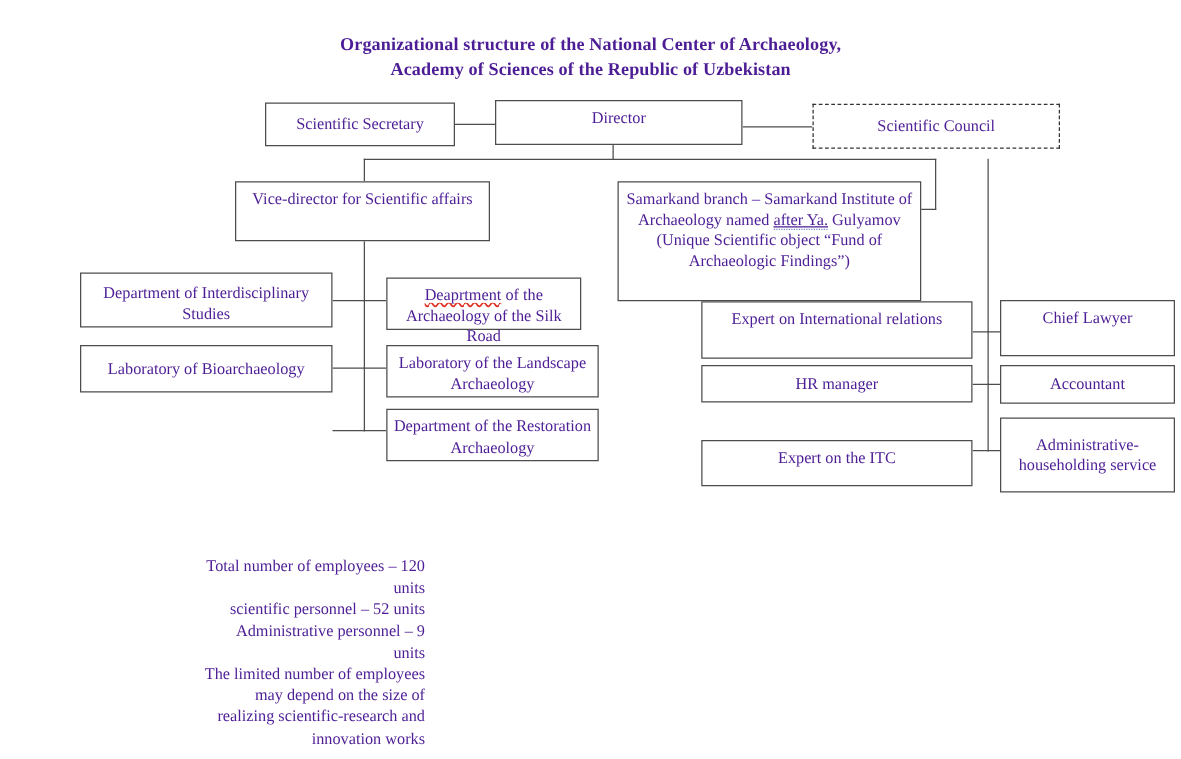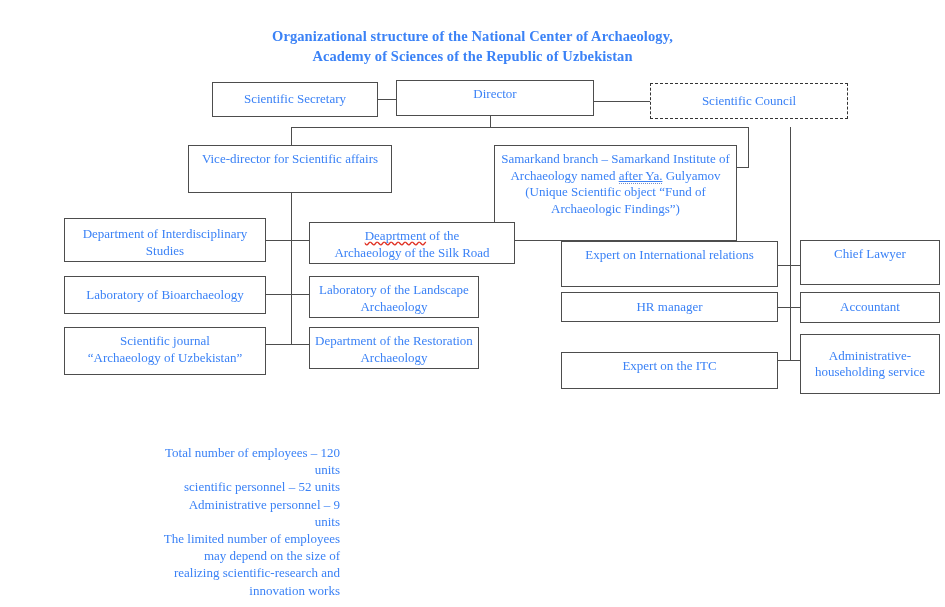--- a/index.html
+++ b/index.html
@@ -7,21 +7,21 @@
     margin: 0;
     padding: 0;
     background: #ffffff;
   }
   #page {
     position: relative;
     width: 945px;
     height: 607px;
     background: #ffffff;
     font-family: "Liberation Serif", "DejaVu Serif", serif;
-    color: #3b82f6;
+    color: #4c1d95;
     overflow: hidden;
   }
 
   
   #chart-title {
     position: absolute;
     left: 0;
     top: 26px;
     width: 945px;
     text-align: center;
@@ -126,21 +126,21 @@
   <div class="line h" style="left:291px; top:344px; width:18px;"></div>
 
   <div class="line h" style="left:778px; top:265px; width:13px;"></div>
   <div class="line h" style="left:778px; top:307px; width:13px;"></div>
   <div class="line h" style="left:778px; top:360px; width:13px;"></div>
 
   <div class="line h" style="left:790px; top:265px; width:11px;"></div>
   <div class="line h" style="left:790px; top:307px; width:11px;"></div>
   <div class="line h" style="left:790px; top:360px; width:11px;"></div>
 
-  <div class="node mid-align" style="left:212px; top:82px; width:166px; height:35px;">
+  <div class="node mid-align" style="left:212px; top:82px; width:152px; height:35px;">
     <span class="lbl">Scientific Secretary</span>
   </div>
 
   <div class="node top-align" style="left:396px; top:80px; width:198px; height:36px;">
     <span class="lbl">Director</span>
   </div>
 
   <div class="node mid-align dashed" style="left:650px; top:83px; width:198px; height:36px;">
     <span class="lbl">Scientific Council</span>
   </div>
@@ -160,26 +160,22 @@
 
   <div class="node top-align" style="left:64px; top:218px; width:202px; height:44px;align-items:center;">
     <span class="lbl">Department of Interdisciplinary
 Studies</span>
   </div>
 
   <div class="node mid-align" style="left:64px; top:276px; width:202px; height:38px;">
     <span class="lbl">Laboratory of Bioarchaeology</span>
   </div>
 
-  <div class="node top-align" style="left:64px; top:327px; width:202px; height:48px;">
-    <span class="lbl">Scientific journal
-“Archaeology of Uzbekistan”</span>
-  </div>
-
-  <div class="node top-align" style="left:309px; top:222px; width:206px; height:42px;justify-content:flex-end;">
+
+  <div class="node top-align" style="left:309px; top:222px; width:156px; height:42px;justify-content:flex-end;">
     <span class="lbl" style="white-space:pre-line;"><span class="misspell">Deaprtment</span><span> of the
 Archaeology of the Silk Road</span></span>
   </div>
 
   <div class="node top-align" style="left:309px; top:276px; width:170px; height:42px;">
     <span class="lbl">Laboratory of the Landscape
 Archaeology</span>
   </div>
 
   <div class="node top-align" style="left:309px; top:327px; width:170px; height:42px;">

